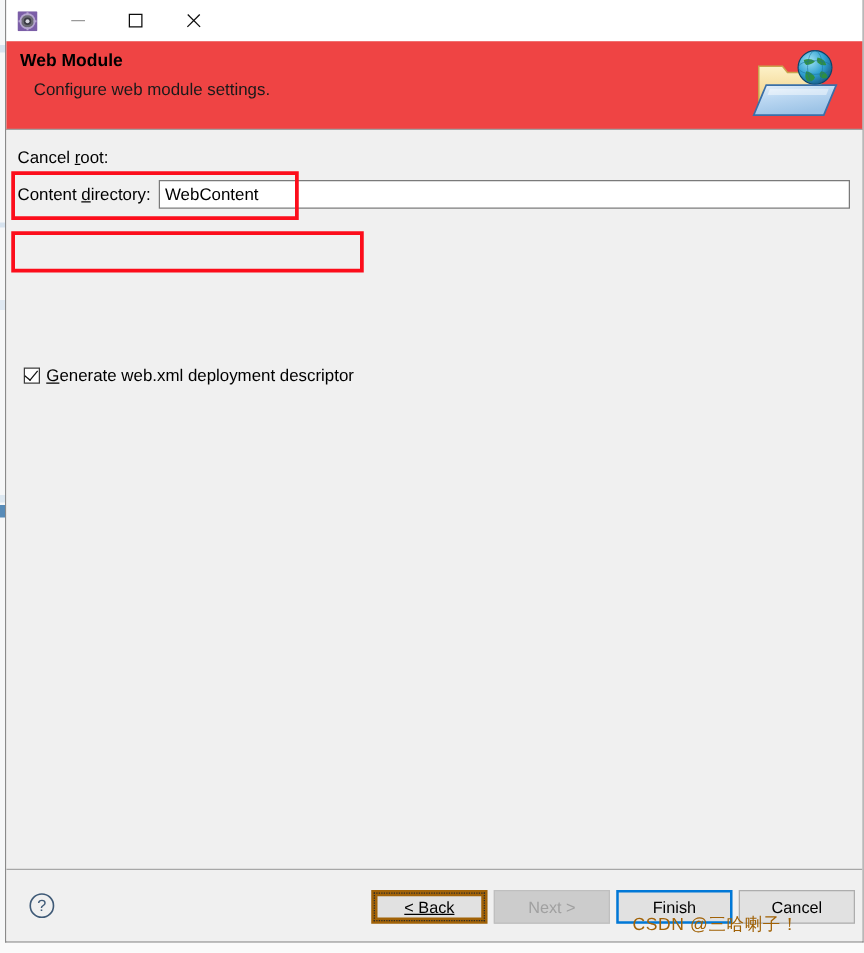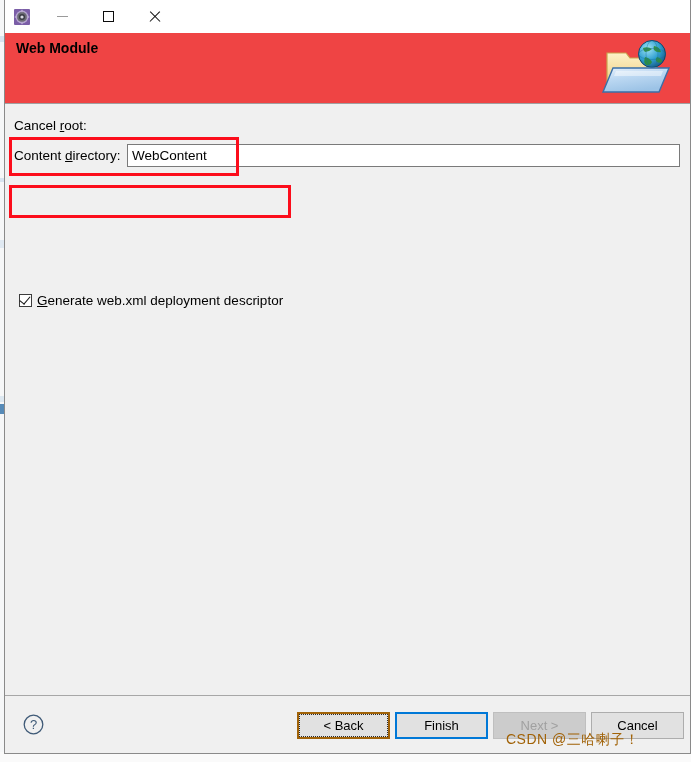--- a/index.html
+++ b/index.html
@@ -247,23 +247,24 @@
     box-sizing: border-box;
     font-family: "Liberation Sans", sans-serif;
     font-size: 13px;
     color: #000;
     display: flex;
     align-items: center;
     justify-content: center;
     padding: 0;
   }
   .btn.focused {
-    border: 2px solid #a16207;
+    border: 5px solid #a16207;
     outline: 1px dotted #2b2b2b;
     outline-offset: -3px;
+    text-decoration: underline;
   }
   .btn.disabled {
     color: #a0a0a0;
     background: #cccccc;
     border-color: #bfbfbf;
   }
   .btn.default {
     border: 2px solid #0078d7;
     background: #e1e1e1;
   }
@@ -318,20 +319,21 @@
           <span class="glyph-max"></span>
         </span>
       <span class="winbtn close">
           <span class="glyph-close"></span>
         </span>
     </span>
   </div>
 
   <div class="header">
     <div class="header-title">Web Module</div>
+    <div class="header-desc">Configure web module settings.</div>
     <div class="header-icon">
       <svg width="84" height="62" viewBox="0 0 84 62">
         <defs>
           <linearGradient id="gfold" x1="0" y1="0" x2="0" y2="1">
             <stop offset="0" stop-color="#fdf2c9"></stop>
             <stop offset="1" stop-color="#f0ce82"></stop>
           </linearGradient>
           <linearGradient id="gfront" x1="0" y1="0" x2="0.4" y2="1">
             <stop offset="0" stop-color="#e8f1fb"></stop>
             <stop offset="0.45" stop-color="#bcd8f2"></stop>
@@ -386,20 +388,20 @@
 
   <div class="footer">
     <span class="help-icon">
       <svg width="21" height="21" viewBox="0 0 21 21">
         <circle cx="10.5" cy="10.5" r="9.3" fill="none" stroke="#3f5a77" stroke-width="1.3"></circle>
         <text x="10.5" y="15.2" text-anchor="middle" font-family="Liberation Sans, sans-serif" font-size="13" fill="#3f5a77">?</text>
       </svg>
     </span>
     <span class="btnbar">
       <button class="btn focused">&lt; Back</button>
+      <button class="btn disabled" disabled="">Next &gt;</button>
       <button class="btn default">Finish</button>
-      <button class="btn disabled" disabled="">Next &gt;</button>
       <button class="btn">Cancel</button>
     </span>
   </div>
 </div>
 
 <div class="watermark">CSDN @三哈喇子！</div>
 
 </body></html>

